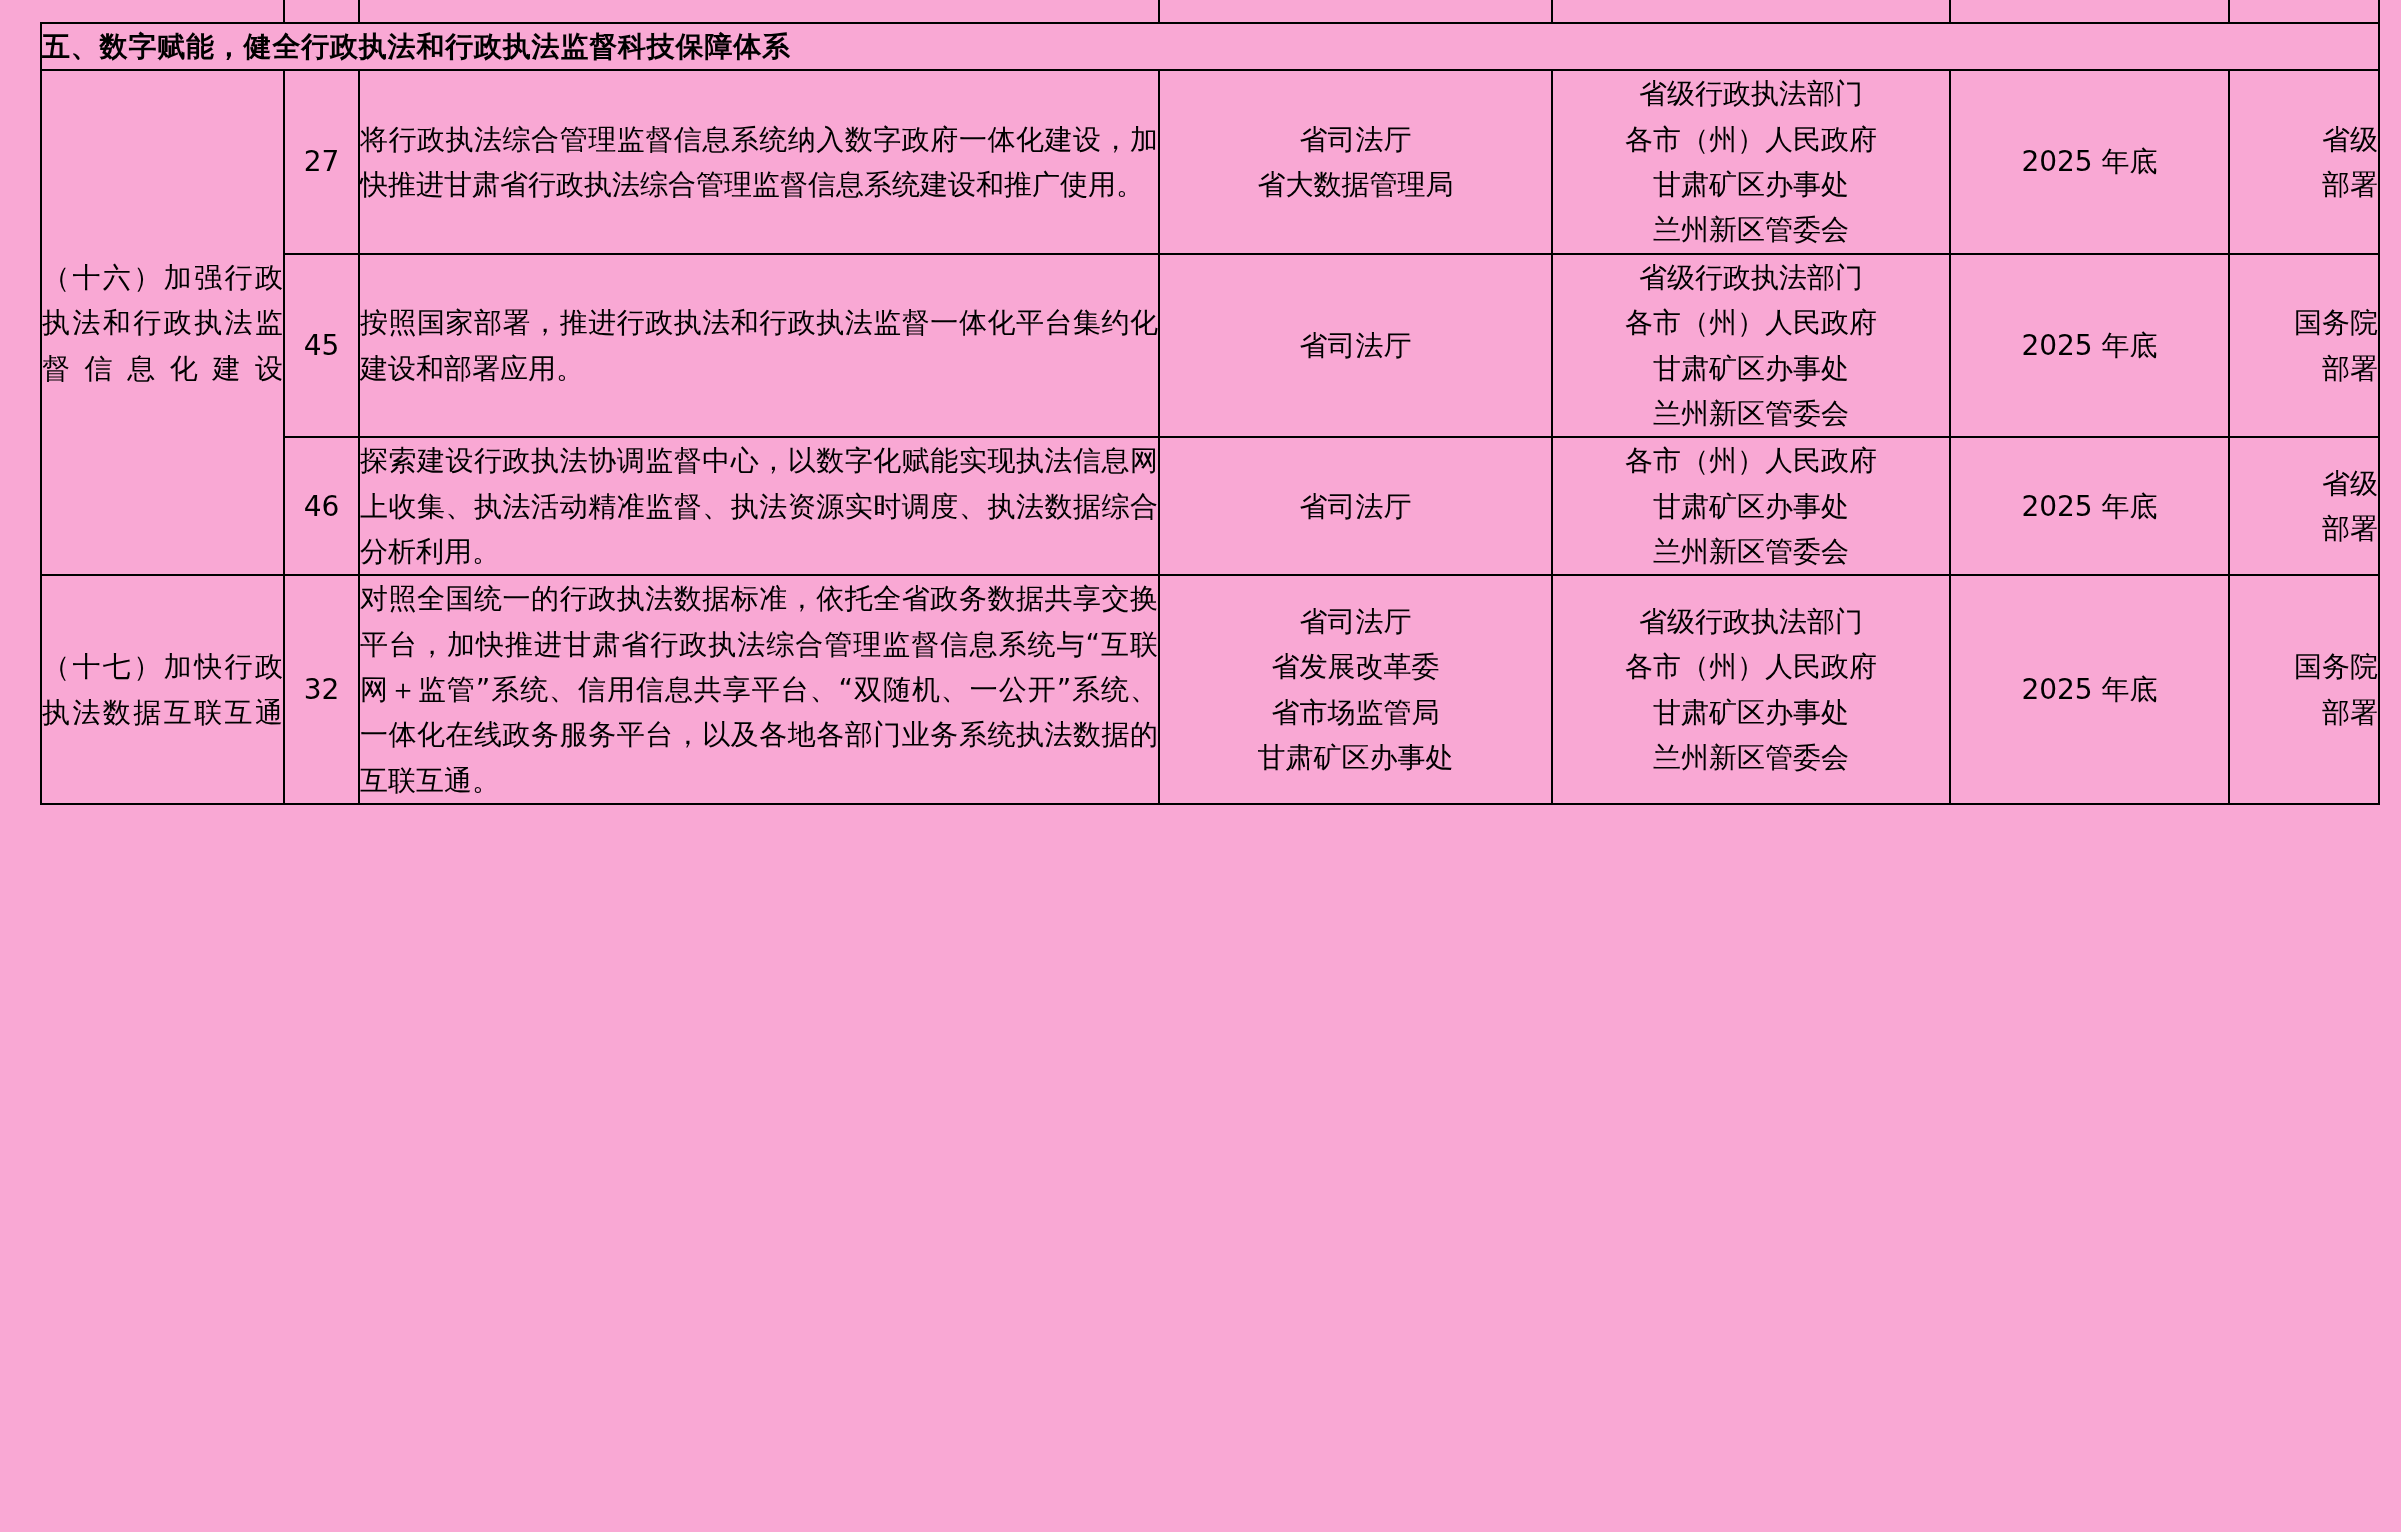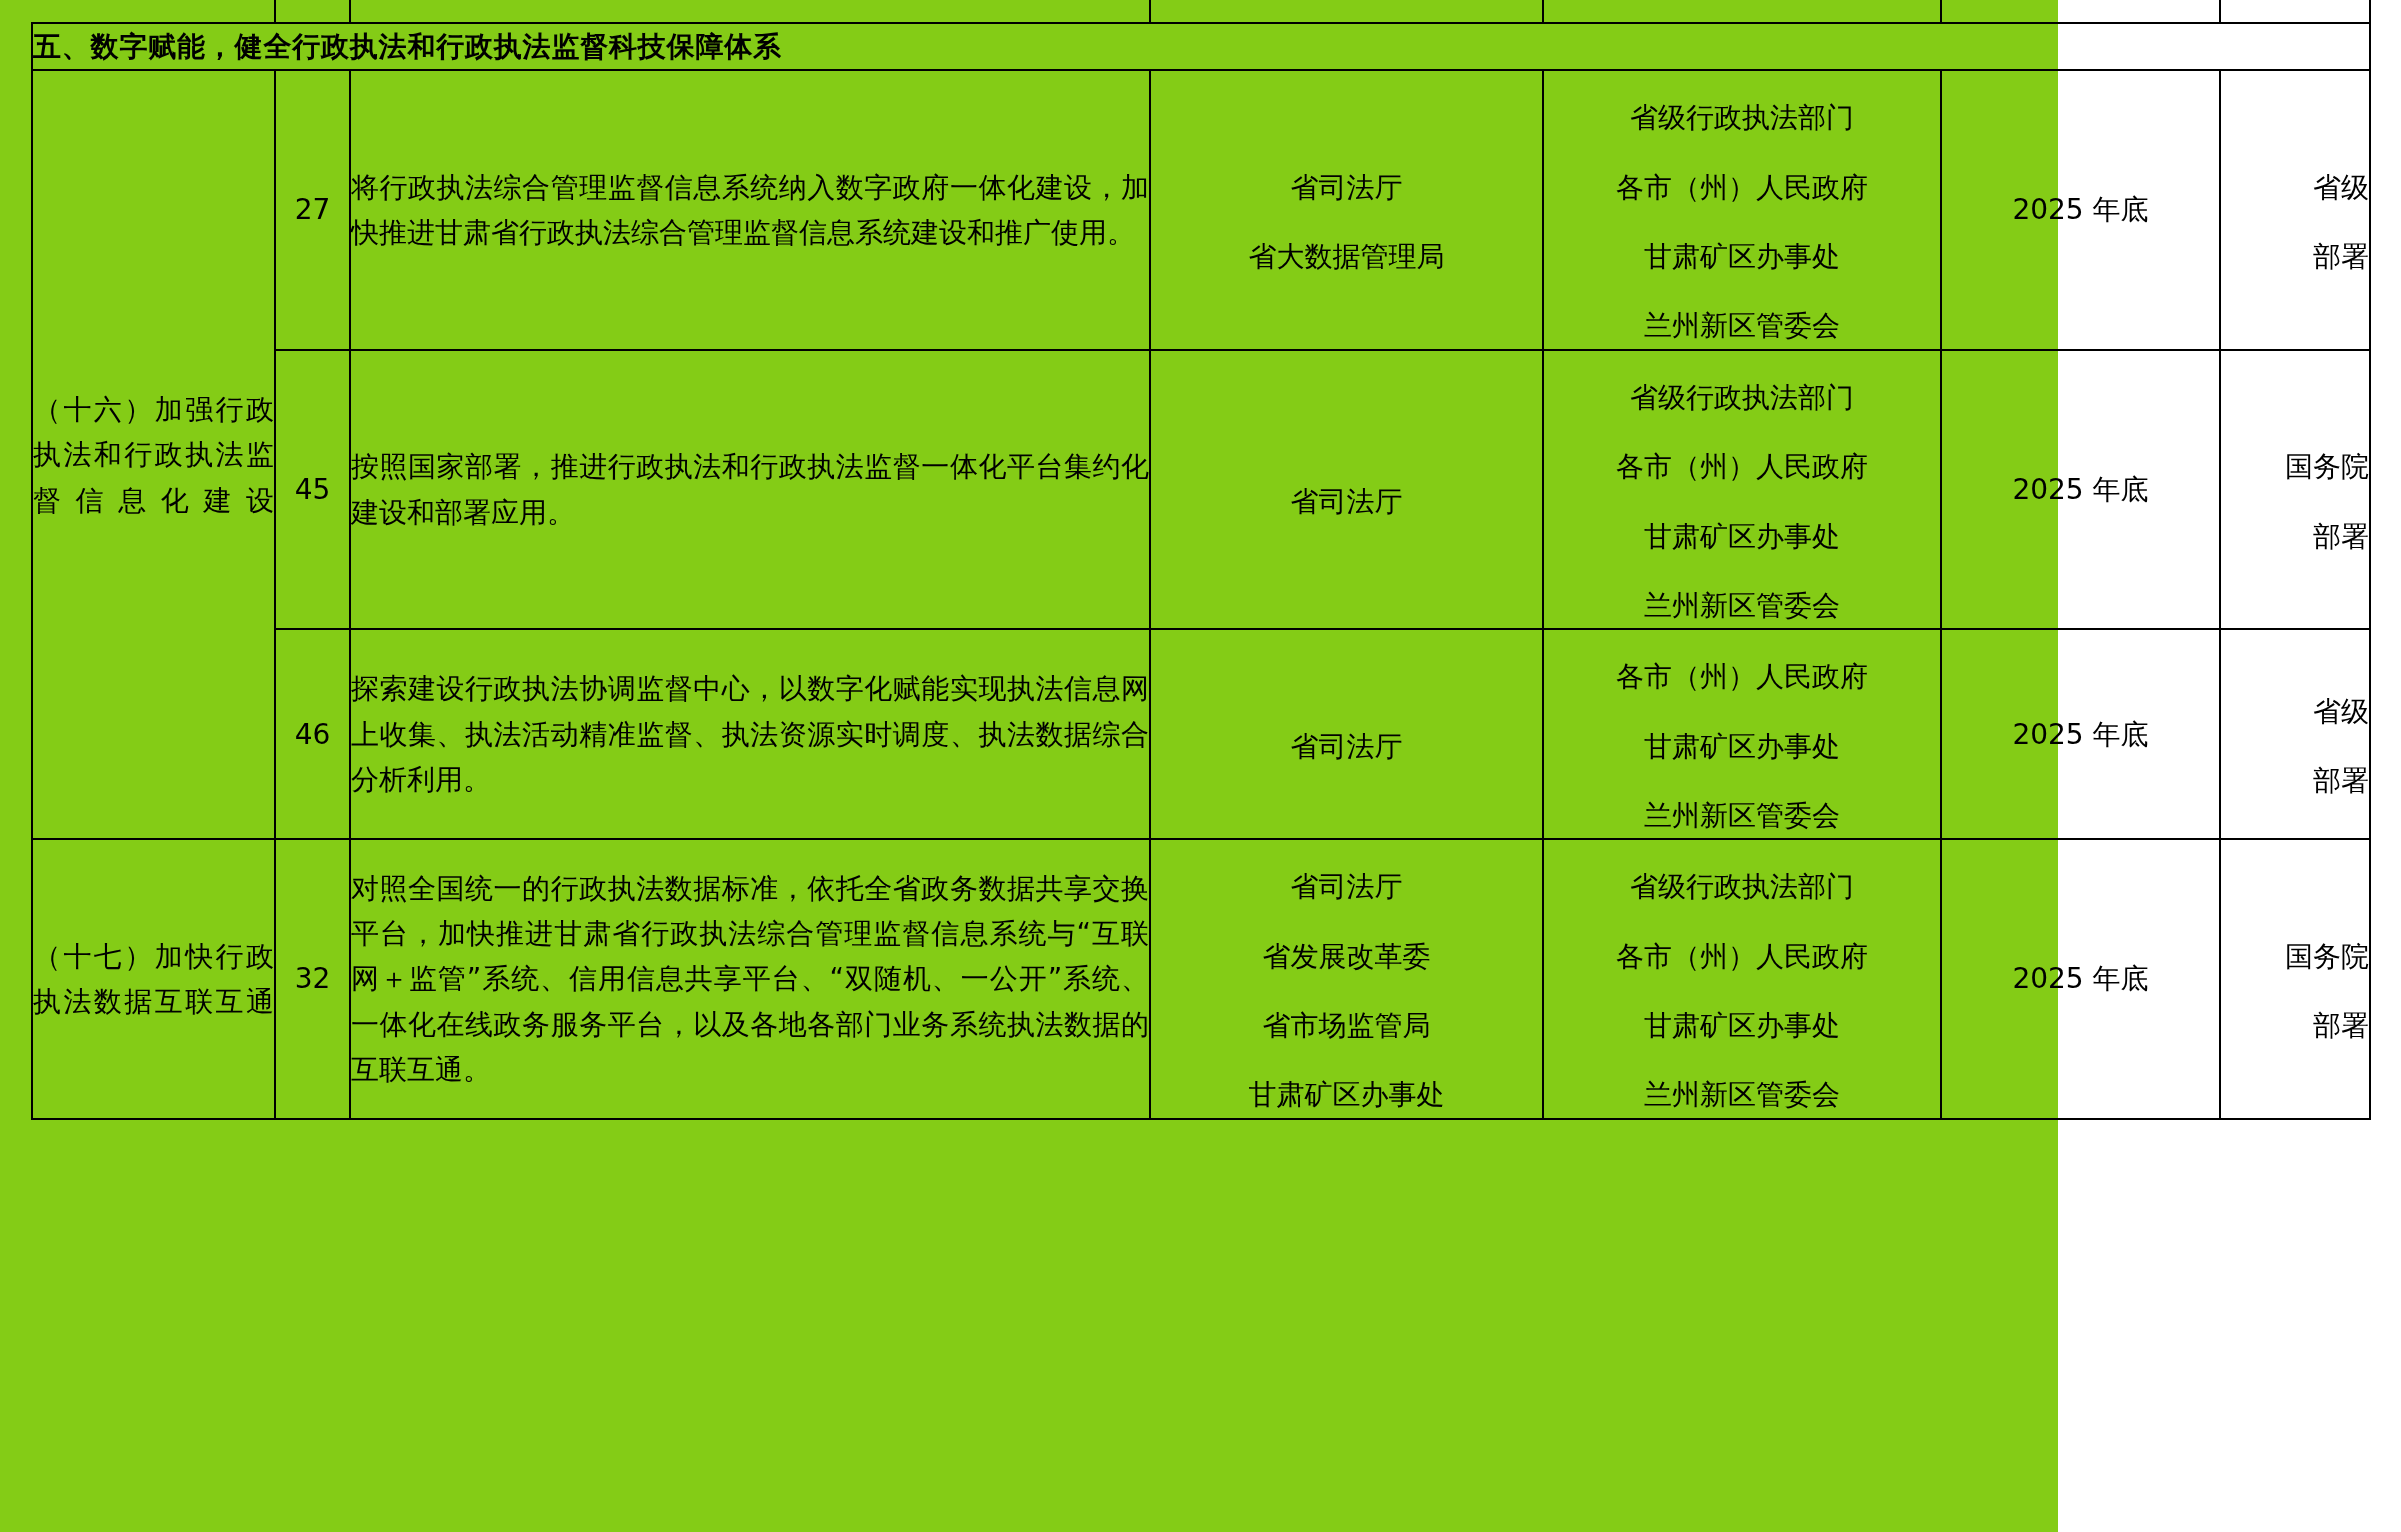--- a/index.html
+++ b/index.html
@@ -6,26 +6,26 @@
     margin: 0;
     padding: 0;
     background: #ffffff;
   }
   body {
     width: 2401px;
     font-family: "DejaVu Sans", "Liberation Sans", sans-serif;
     color: #000000;
   }
   .page {
-    width: 2058px;
+    width: 2401px;
     min-height: 1532px;
     position: relative;
     box-sizing: border-box;
-    padding: 0 31px;
-    background: #84cc16;
+    padding: 0 40px;
+    background: #f9a8d4;
   }
   table.doc-table {
     border-collapse: collapse;
     width: 2339px;
     table-layout: fixed;
     margin: 0;
   }
   table.doc-table td {
     border: 2.3px solid #000000;
     padding: 0;
@@ -93,21 +93,21 @@
   td.time-cell {
     text-align: center;
     font-size: 27.4px;
     border-radius: 31px;
   }
   td.level-cell {
     text-align: right;
     font-size: 28px;
     line-height: 1.72;
   }
-  .ml { display: block; margin-top: 24px; }
+  .ml { display: block; }
   .cat-inner { display: block; }
 </style>
 </head>
 <body>
 
 <div class="page">
   <table class="doc-table">
     <colgroup>
       <col class="c-cat">
       <col class="c-num">

